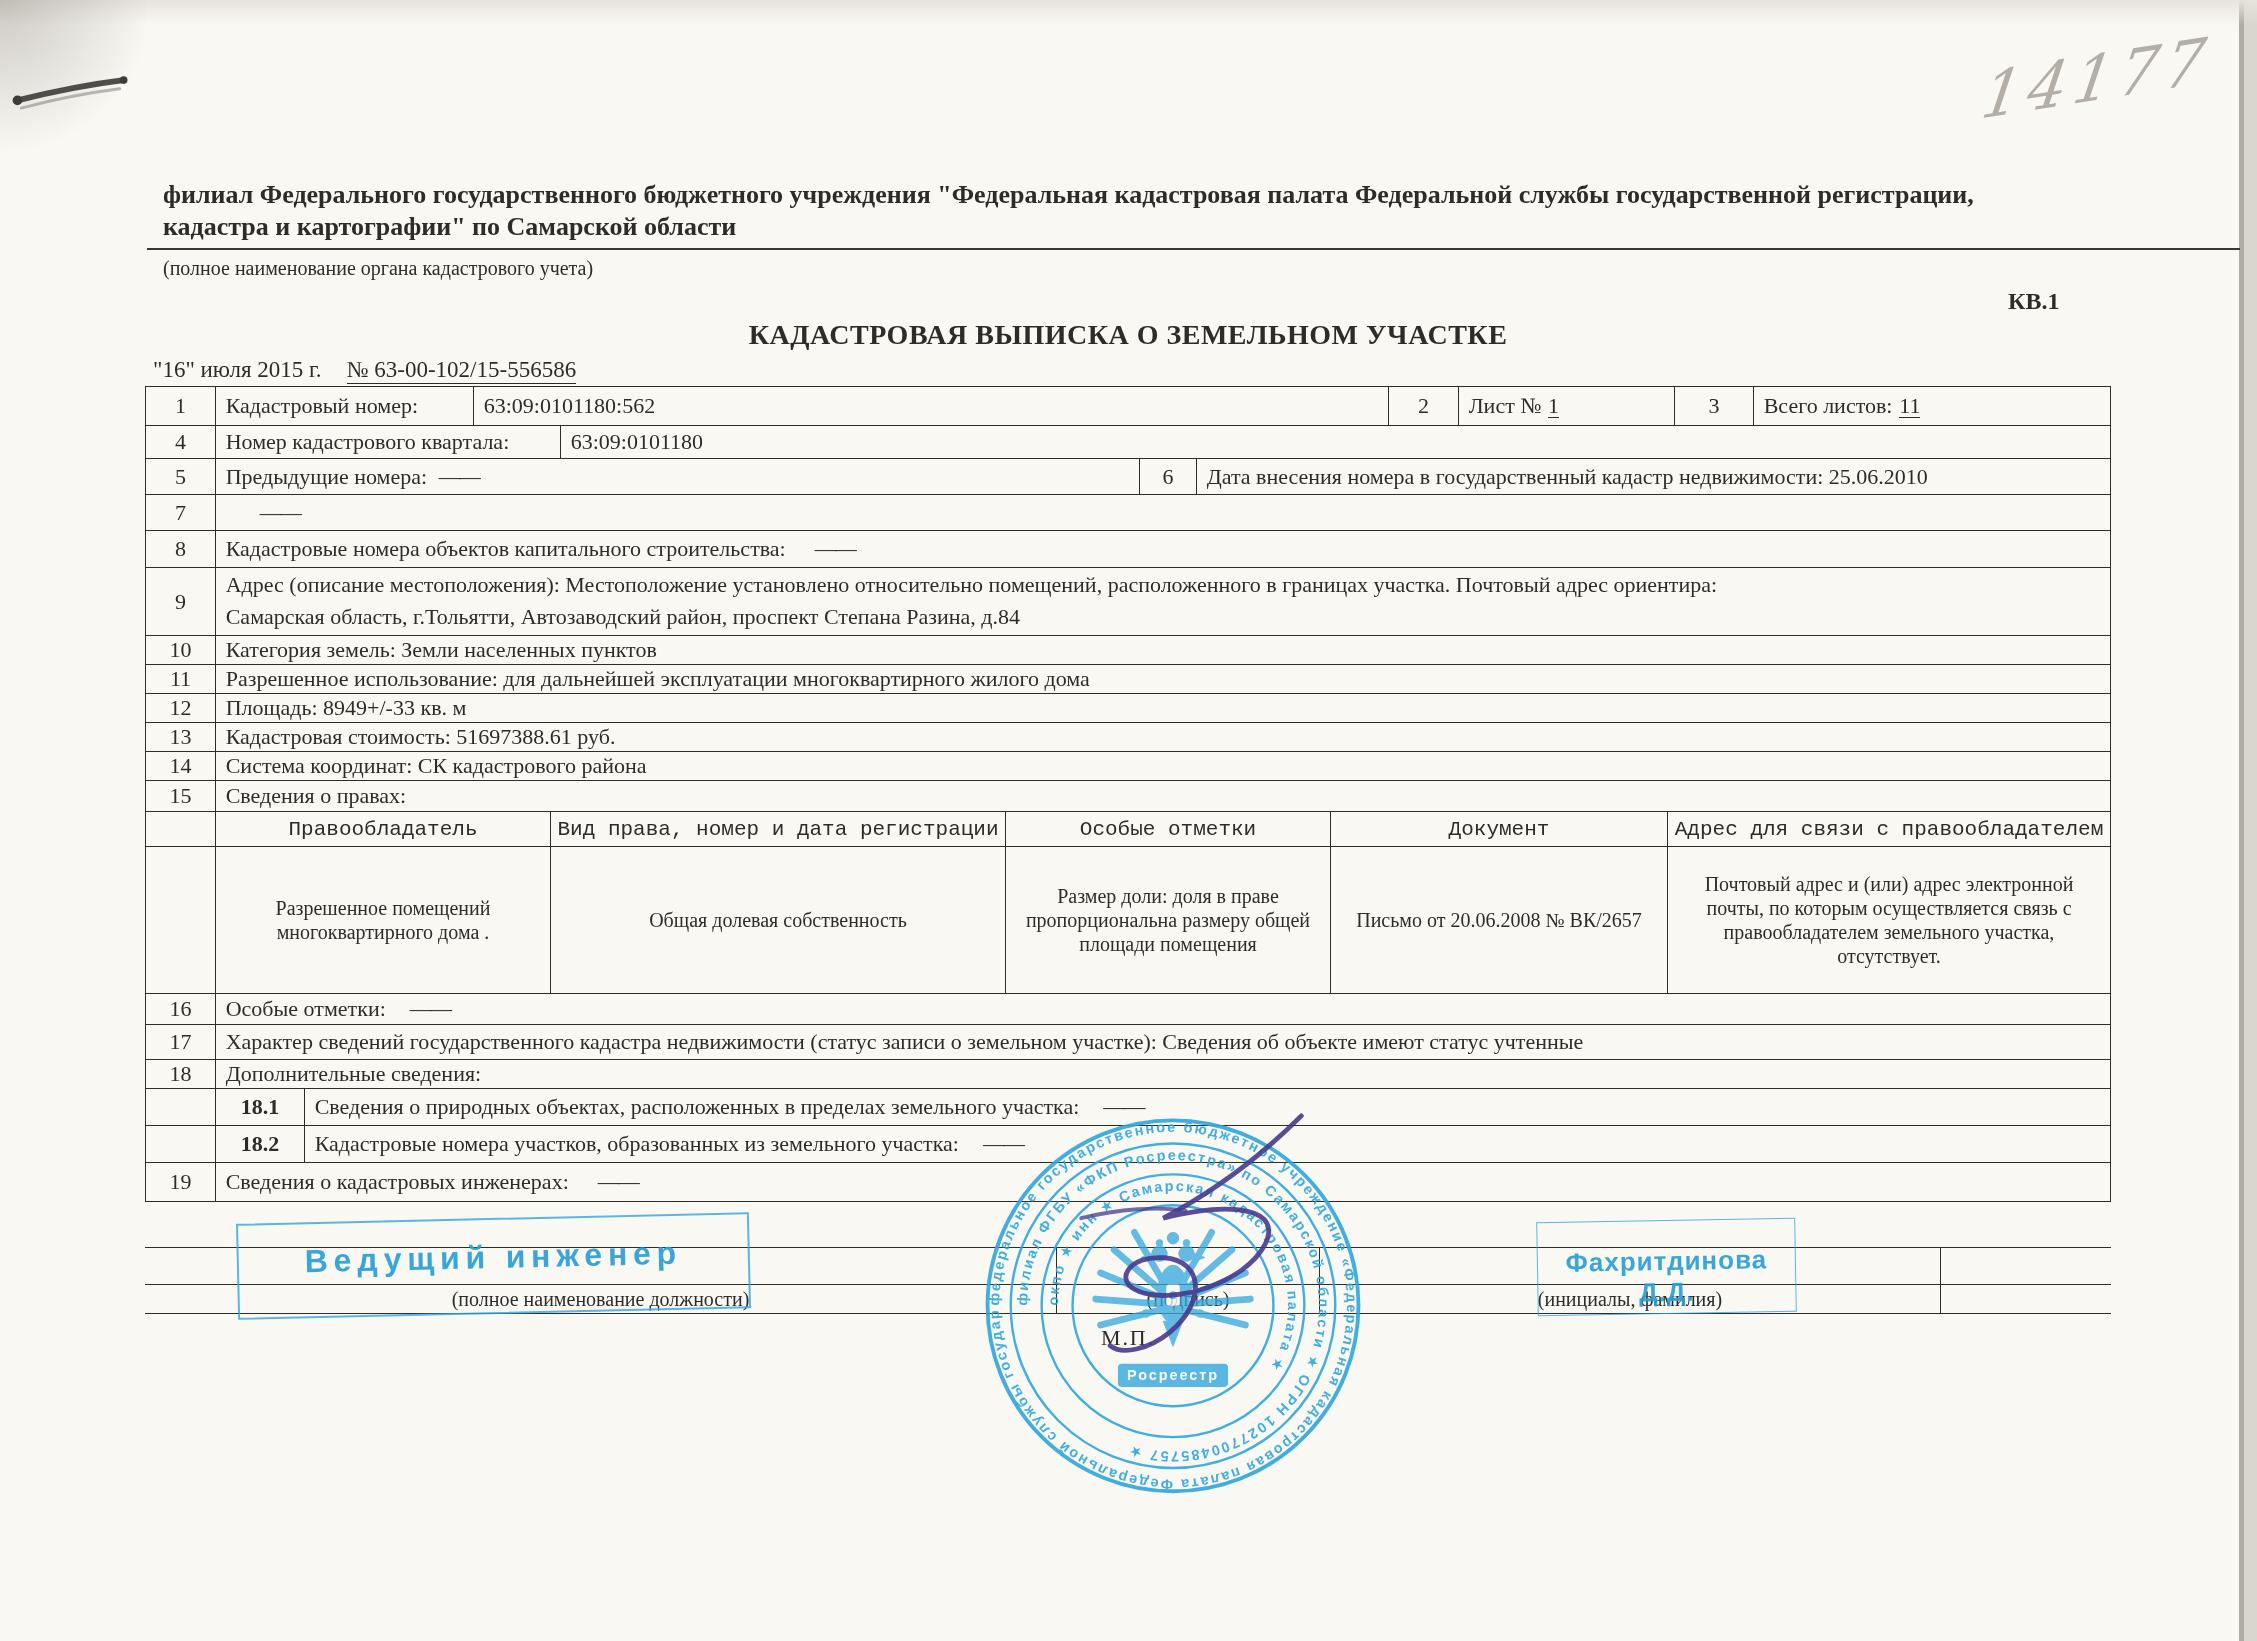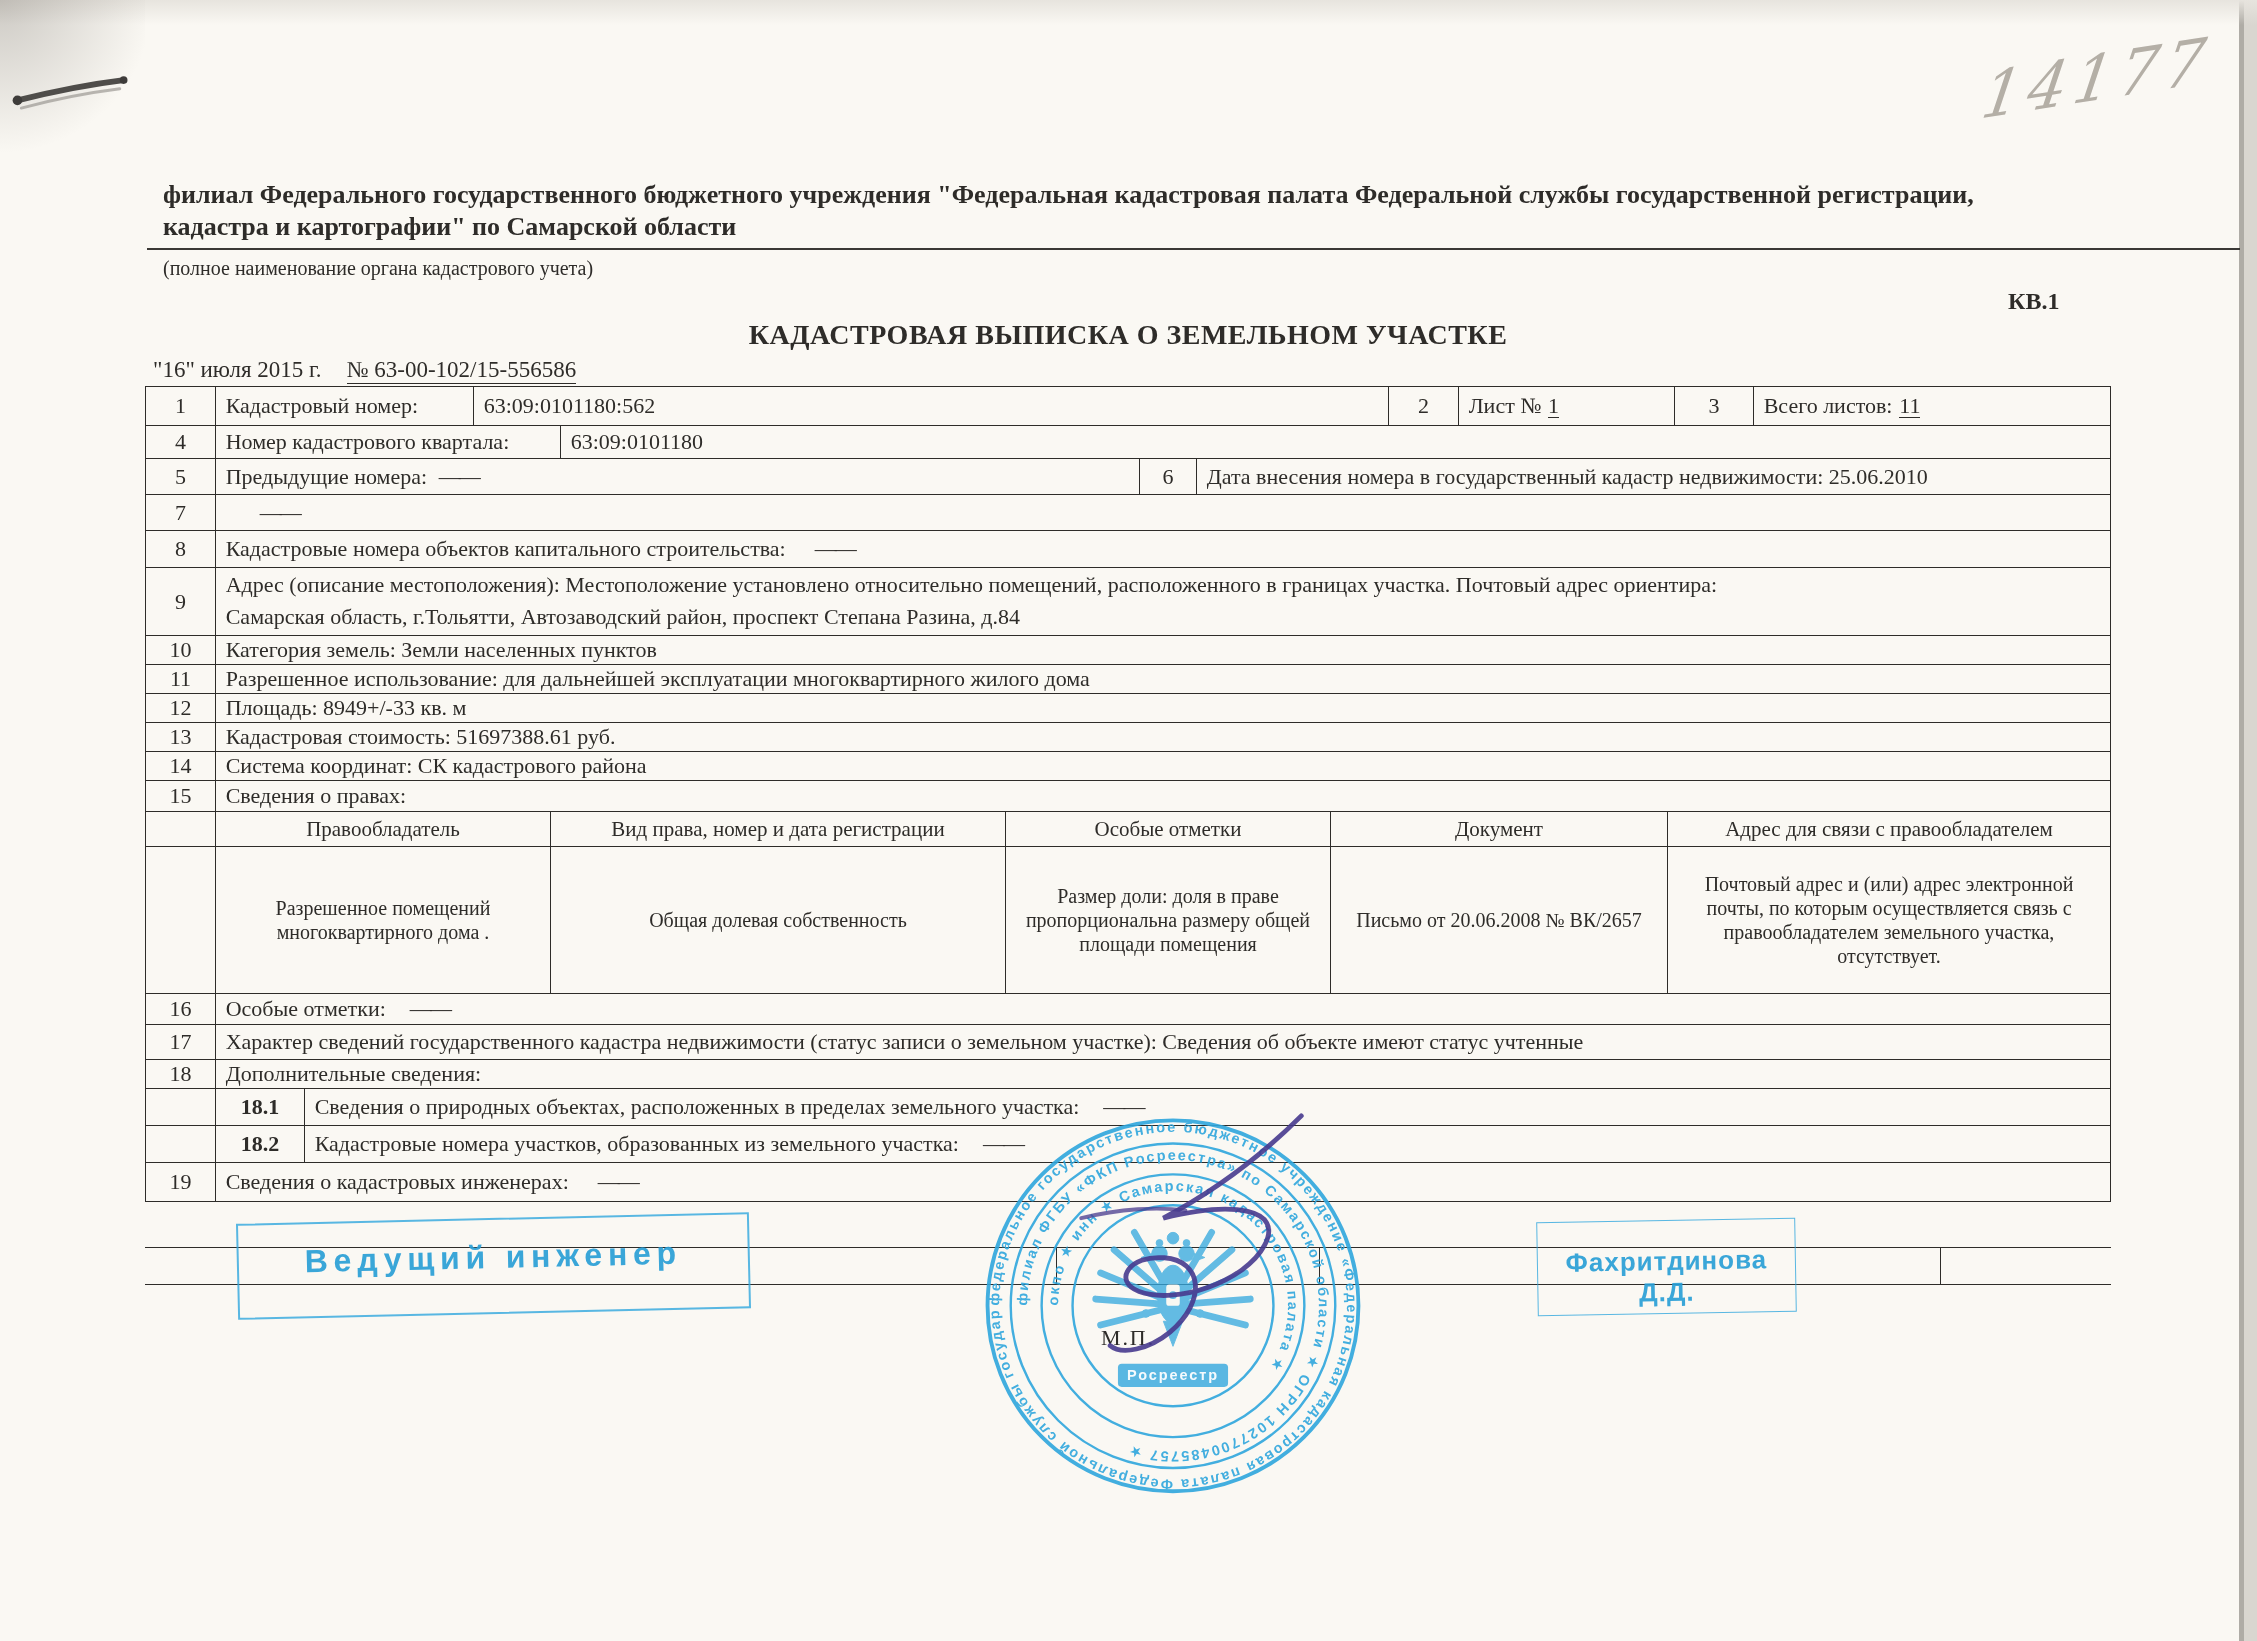--- a/index.html
+++ b/index.html
@@ -58,21 +58,21 @@
   .r1-n3{flex:0 0 79px;justify-content:center}
   .r1-total{flex:0 0 356px}
   .uline{border-bottom:1.9px solid var(--ink);line-height:1.05;margin-left:6.8px;}
   .r4-label{flex:0 0 345px}
   .r5-left{flex:0 0 924px}
   .r5-n{flex:0 0 57px;justify-content:center}
   .addr-cell{display:block;padding:1px 9.7px;line-height:32px;white-space:normal;}
   .subnum{flex:0 0 89px;justify-content:center;font-weight:bold;}
 
   .rc1{flex:0 0 335px}.rc2{flex:0 0 455px}.rc3{flex:0 0 325px}.rc4{flex:0 0 337px}.rc5{flex:1 1 auto}
-  .rights-h .c{justify-content:center;text-align:center;font-size:21px;}
+  .rights-h .c{justify-content:center;text-align:center;font-size:21px;font-family:Liberation Mono, monospace;}
   .rights-b .c{justify-content:center;text-align:center;white-space:normal;font-size:20px;line-height:24px;padding:5.8px 15.4px;}
 
   
   .sign-table{position:absolute;left:145px;top:1247px;width:1966px;font-size:20px;border-top:1.9px solid var(--ink);}
   .srow{display:flex;border-bottom:1.9px solid var(--ink);align-items:stretch;}
   .sc{border-right:1.9px solid var(--ink);display:flex;align-items:center;justify-content:center;}
   .sc:last-child{border-right:none;}
   .sc1{flex:0 0 912px}.sc2{flex:0 0 263px}.sc3{flex:0 0 621px}.sc4{flex:1 1 auto}
   .sh38{height:37px}.sh30{height:29px}
 
@@ -262,20 +262,26 @@
     </div>
   </div>
 
 </div>
 
 <div class="sign-table">
   <div class="srow sh38">
     <div class="sc sc1"></div>
     <div class="sc sc2"></div>
     <div class="sc sc3"></div>
+    <div class="sc sc4"></div>
+  </div>
+  <div class="srow sh30">
+    <div class="sc sc1">(полное наименование должности)</div>
+    <div class="sc sc2">(подпись)</div>
+    <div class="sc sc3">(инициалы, фамилия)</div>
     <div class="sc sc4"></div>
   </div>
 </div>
 
 <div class="seal-mark">М.П.</div>
 
 <div class="stamp-box pos-box">
   <div class="stamp-text">Ведущий инженер</div>
 </div>
 <div class="stamp-box name-box">

